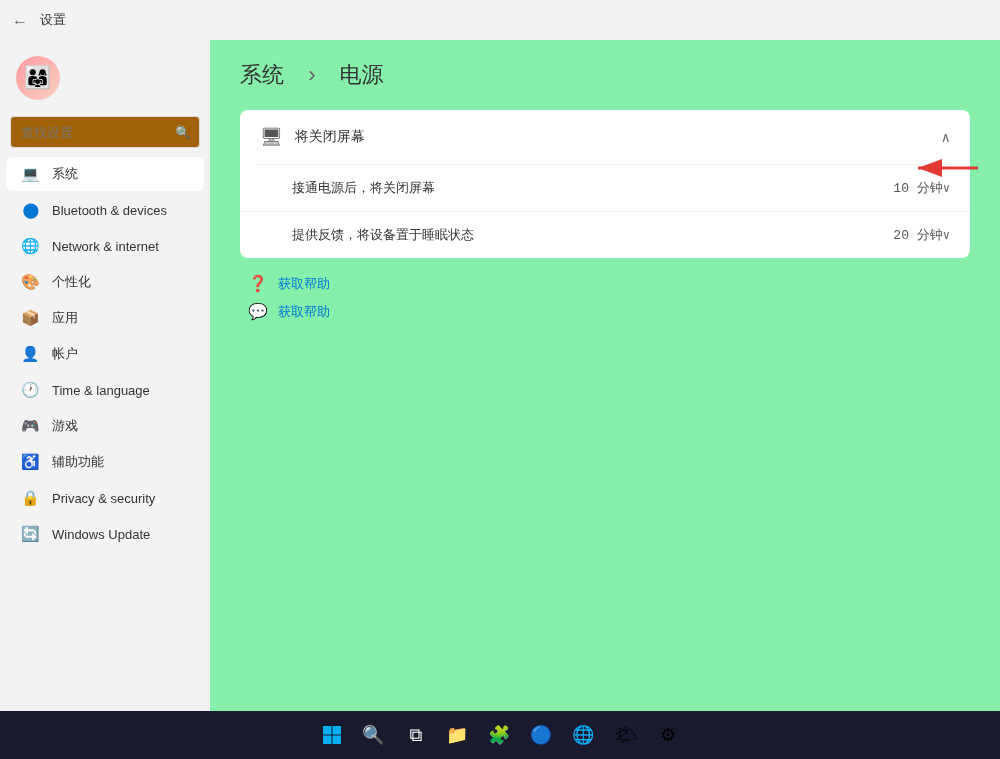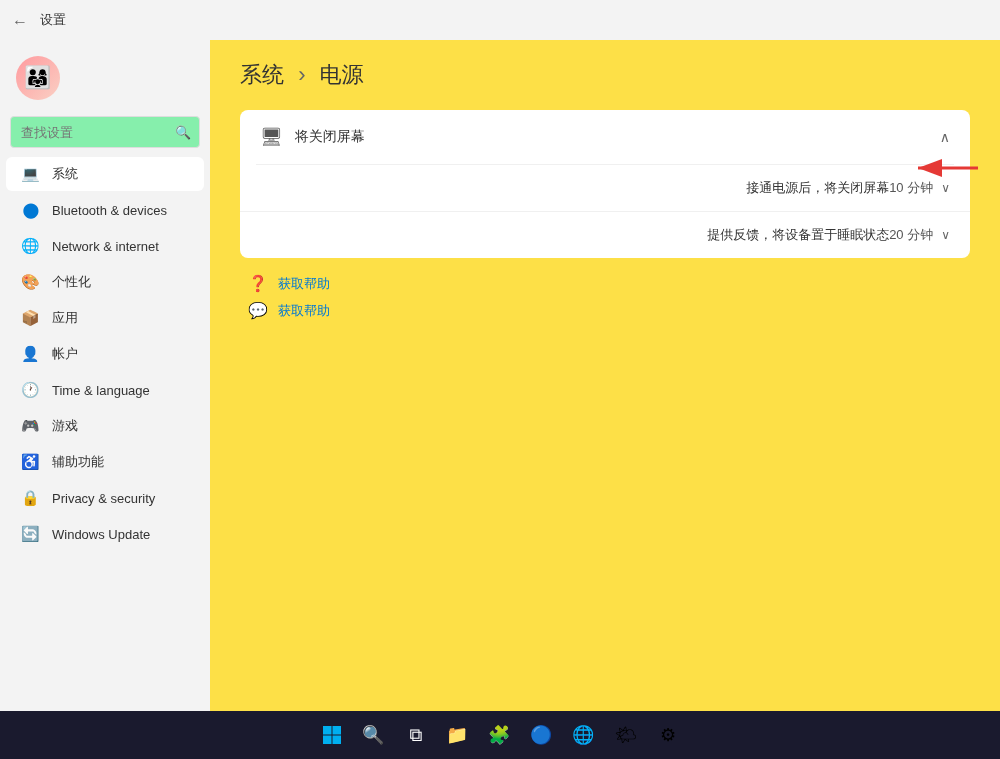--- a/index.html
+++ b/index.html
@@ -68,21 +68,21 @@
       margin: 0 10px 8px 10px;
       position: relative;
     }
     .search-input {
       width: 100%;
       height: 32px;
       border: 1px solid #ddd;
       border-radius: 4px;
       padding: 0 30px 0 10px;
       font-size: 13px;
-      background: #86efac;
+      background: #a16207;
       outline: none;
     }
     .search-icon-wrap {
       position: absolute;
       right: 8px;
       top: 50%;
       transform: translateY(-50%);
       color: #666;
       font-size: 13px;
     }
@@ -114,22 +114,23 @@
     .nav-icon.blue { color: #0078d4; }
     .nav-icon.teal { color: #00897b; }
     .nav-icon.orange { color: #e67e22; }
     .nav-icon.purple { color: #7b1fa2; }
     .nav-icon.green { color: #388e3c; }
 
     
     .content {
       flex: 1;
       padding: 20px 30px;
-      background: #fde047;
+      background: #86efac;
       overflow-y: auto;
+      font-family: Liberation Mono, monospace;
     }
 
     .breadcrumb {
       font-size: 22px;
       color: #333;
       margin-bottom: 20px;
       font-weight: 400;
     }
     .breadcrumb .sep {
       margin: 0 8px;
@@ -172,32 +173,32 @@
     .card-divider {
       height: 1px;
       background: #f0f0f0;
       margin: 0 16px;
     }
 
     .card-row {
       display: flex;
       align-items: center;
       padding: 14px 20px 14px 52px;
-      justify-content: flex-end;
+      justify-content: space-between;
       font-size: 13px;
       color: #333;
     }
     .card-row:not(:last-child) {
       border-bottom: 1px solid #f0f0f0;
     }
 
     .row-value {
       display: flex;
       align-items: center;
-      gap: 8px;
+      gap: 0;
       color: #555;
       font-size: 13px;
     }
     .dropdown-chevron {
       font-size: 12px;
       color: #666;
     }
 
     
     .help-links {

